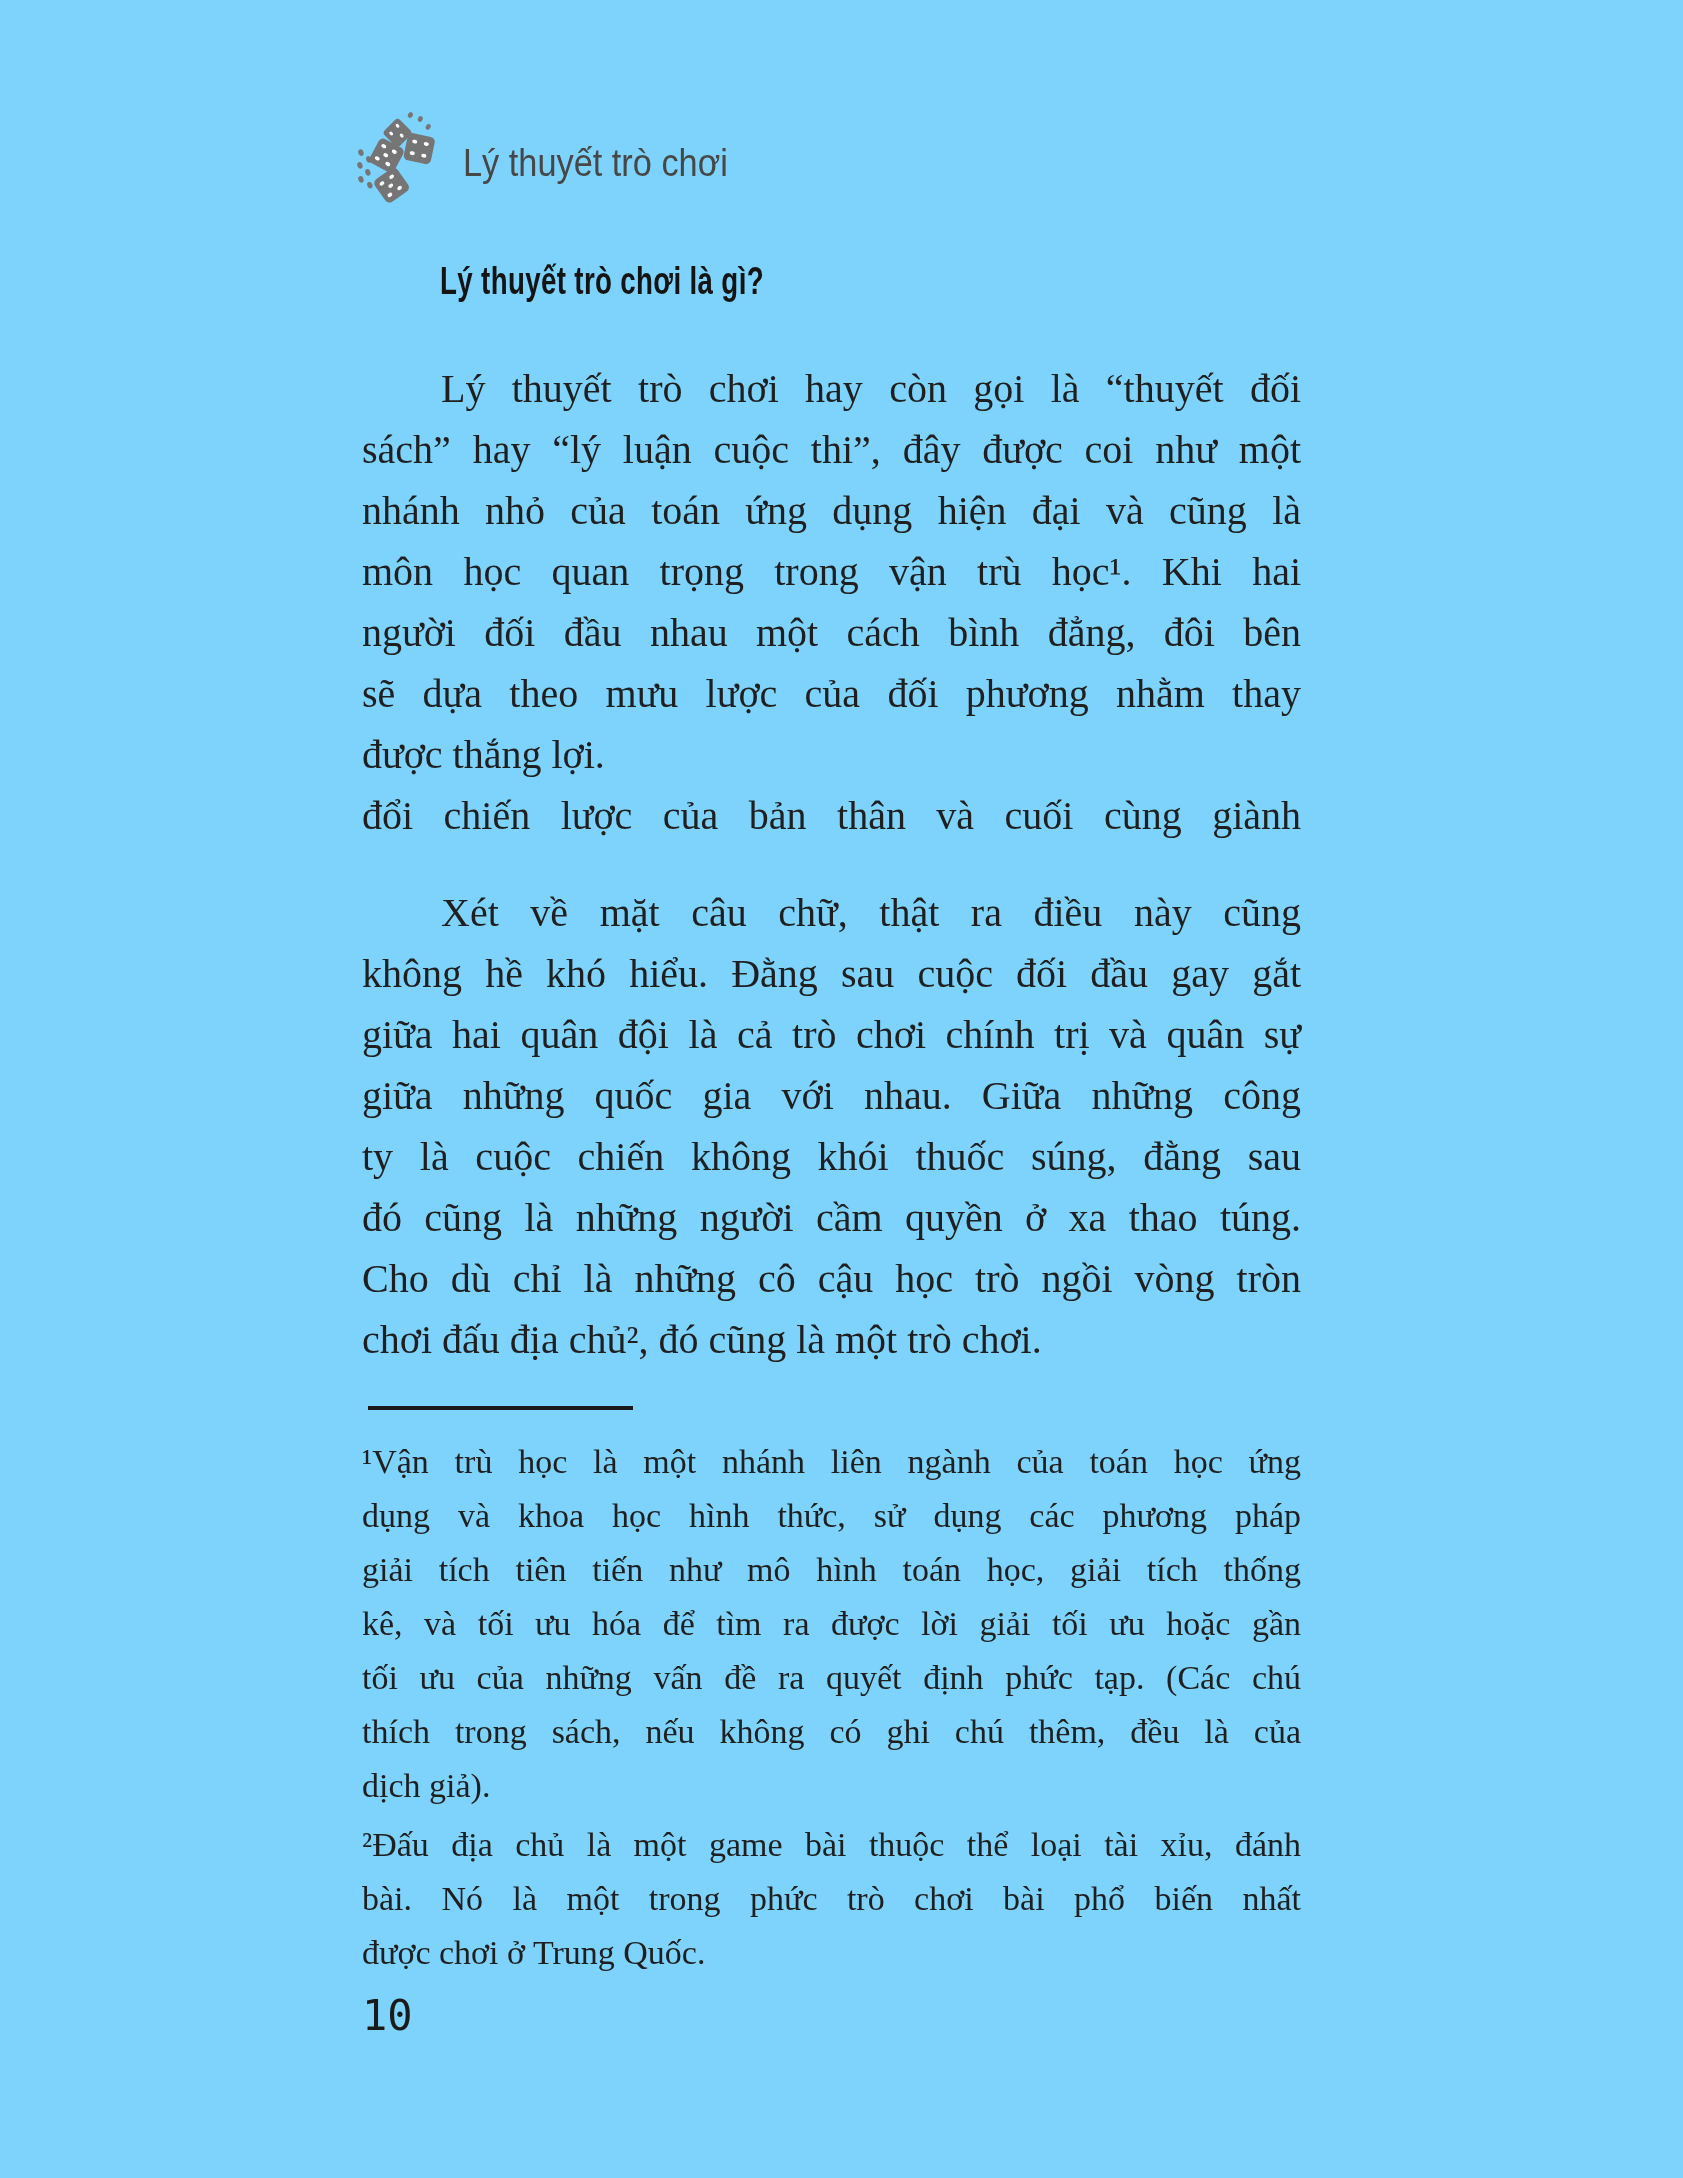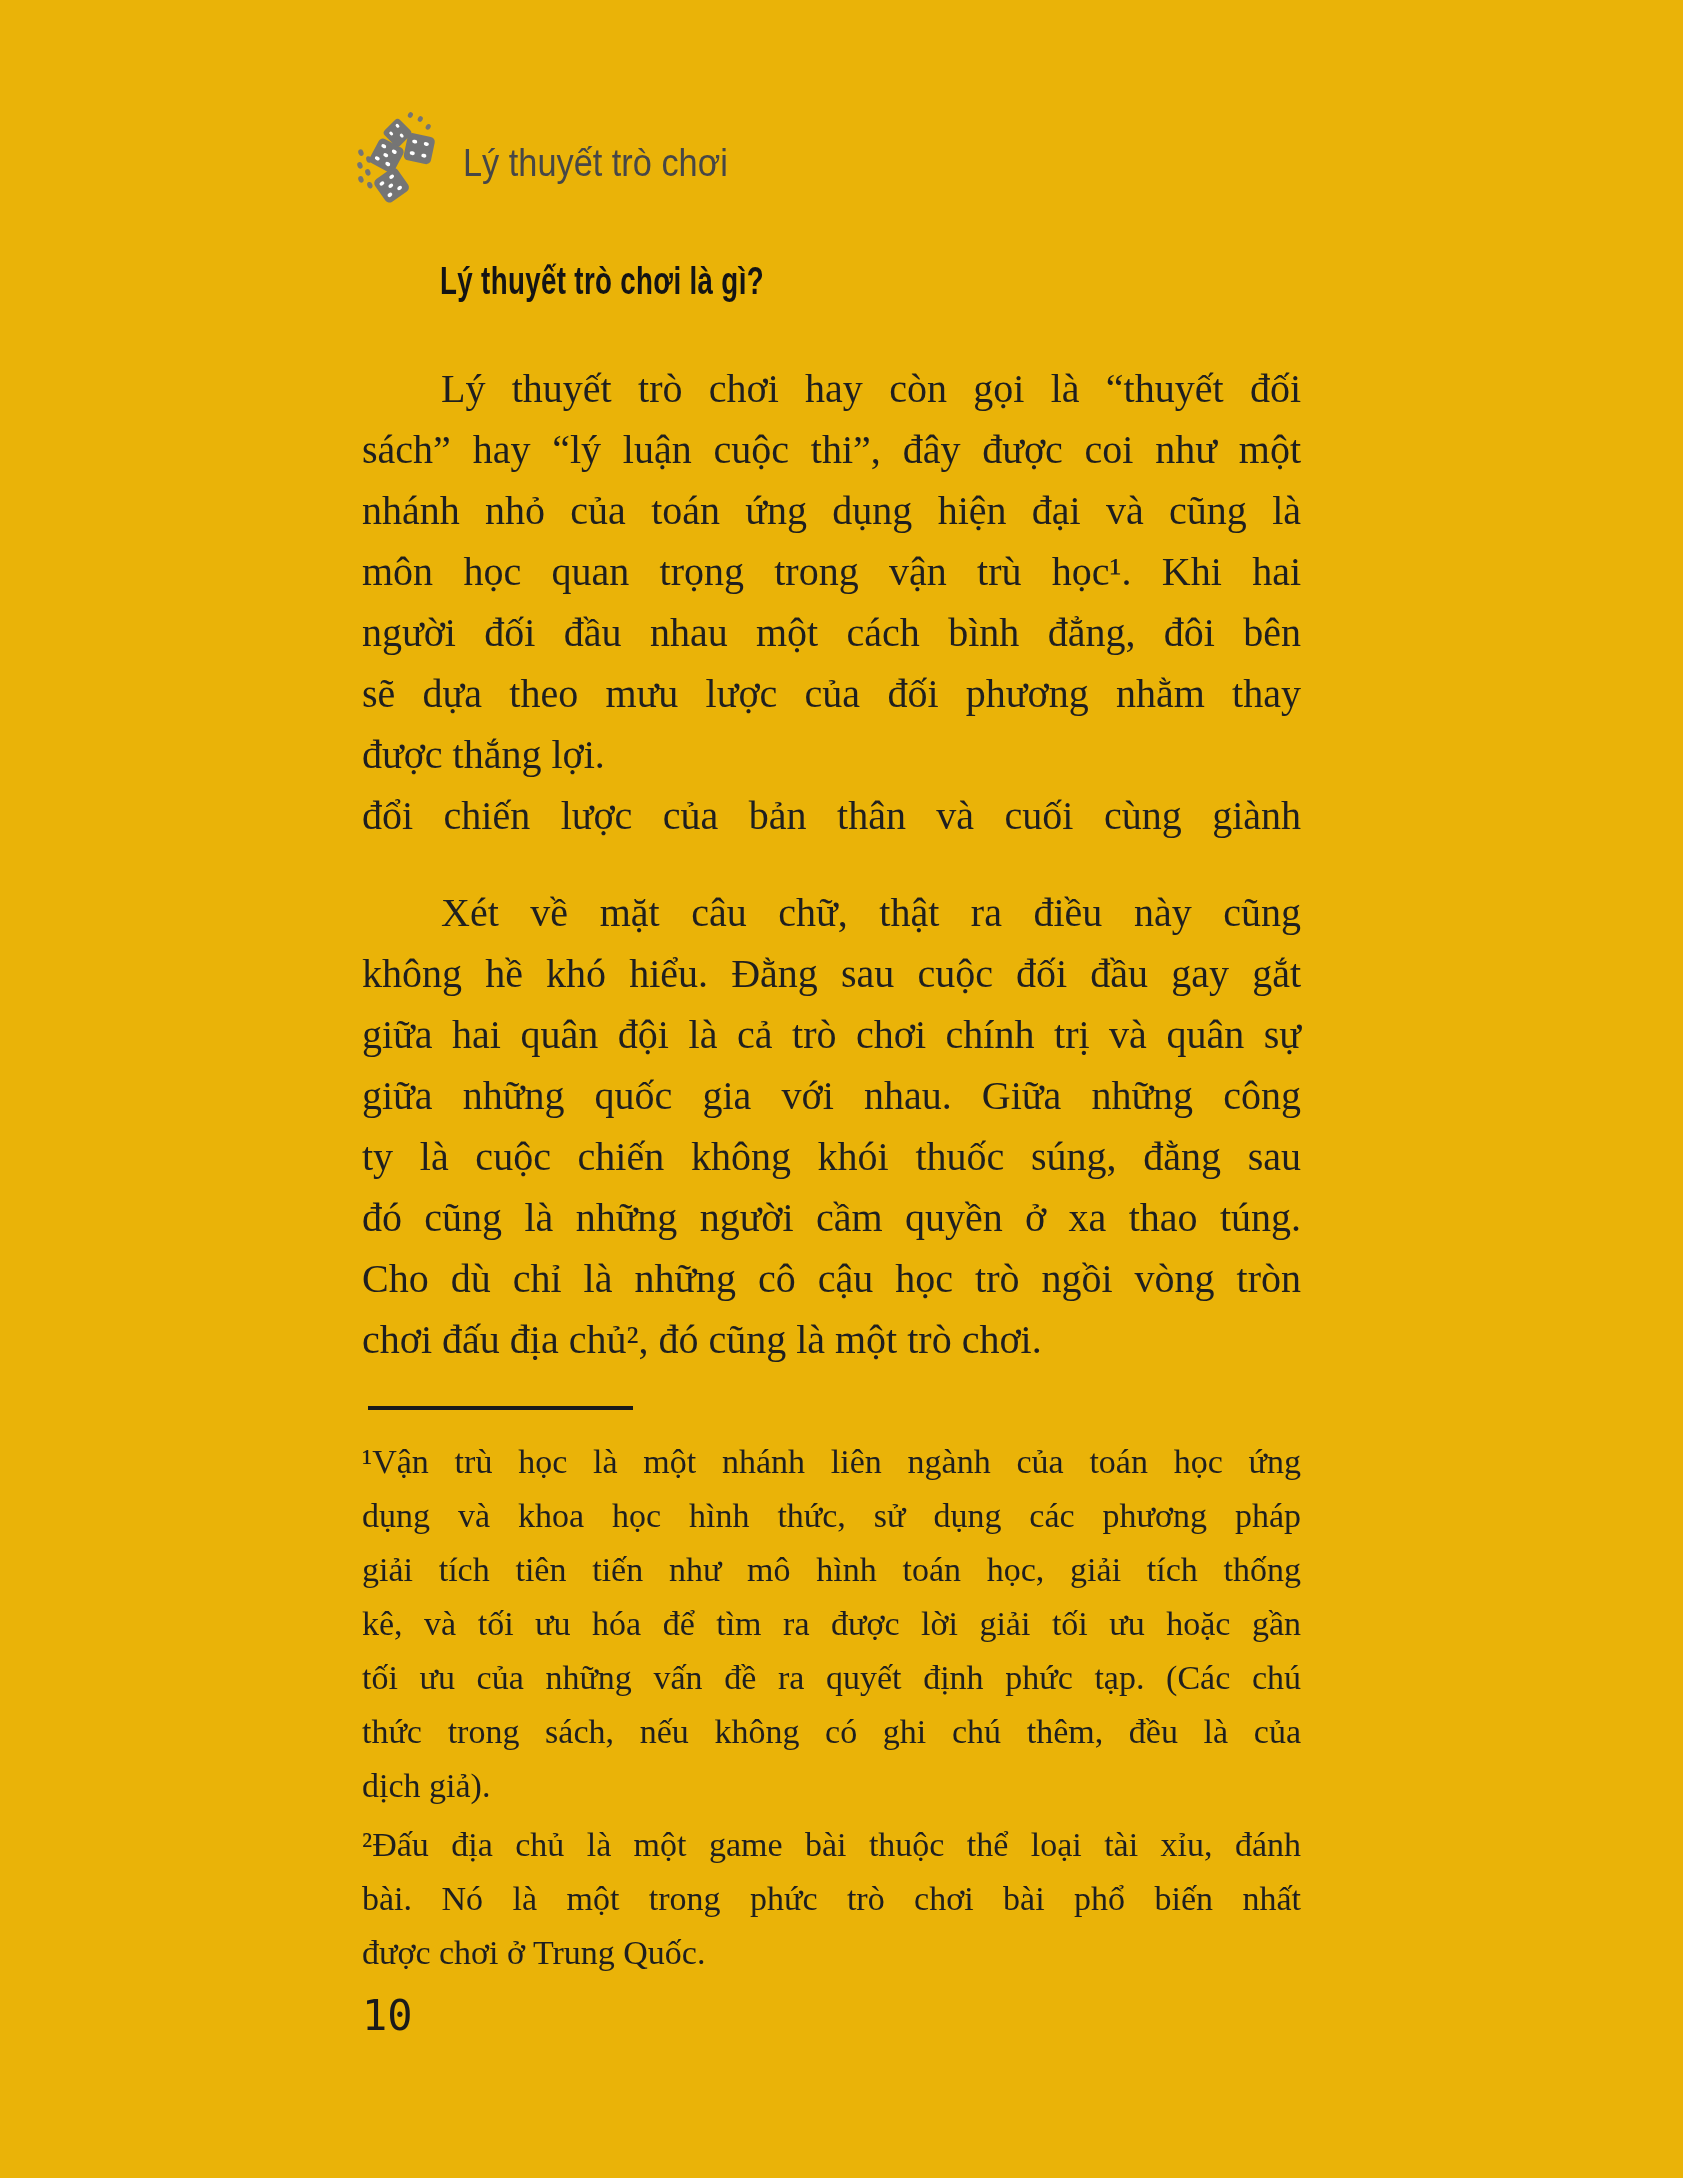--- a/index.html
+++ b/index.html
@@ -1,19 +1,19 @@
 <!DOCTYPE html>
 <html><head>
 <meta charset="utf-8">
 <style>
   html,body { margin:0; padding:0; background:#ffffff; }
   .page {
     position:relative;
     width:1683px; height:2178px;
-    background:#eab308;
+    background:#7dd3fc;
     font-family:"Liberation Serif","DejaVu Serif",serif;
     color:#1f1f1f;
     overflow:hidden;
   }
 
   
   .chapter-header { position:absolute; left:0; top:0; width:1683px; height:228px; }
   .dice-icon { position:absolute; left:354px; top:111px; width:91px; height:99px; }
   .header-title {
     position:absolute; left:463px; top:141px;
@@ -150,21 +150,21 @@
   </div>
 
   <div class="footnote-separator"></div>
 
   <div class="text-block" id="footnote1">
     <div class="fline">¹Vận trù học là một nhánh liên ngành của toán học ứng</div>
     <div class="fline">dụng và khoa học hình thức, sử dụng các phương pháp</div>
     <div class="fline">giải tích tiên tiến như mô hình toán học, giải tích thống</div>
     <div class="fline">kê, và tối ưu hóa để tìm ra được lời giải tối ưu hoặc gần</div>
     <div class="fline">tối ưu của những vấn đề ra quyết định phức tạp. (Các chú</div>
-    <div class="fline">thức trong sách, nếu không có ghi chú thêm, đều là của</div>
+    <div class="fline">thích trong sách, nếu không có ghi chú thêm, đều là của</div>
     <div class="fline lastline">dịch giả).</div>
   </div>
 
   <div class="text-block" id="footnote2">
     <div class="fline">²Đấu địa chủ là một game bài thuộc thể loại tài xỉu, đánh</div>
     <div class="fline">bài. Nó là một trong phức trò chơi bài phổ biến nhất</div>
     <div class="fline lastline">được chơi ở Trung Quốc.</div>
   </div>
 
   <div class="page-number">10</div>

